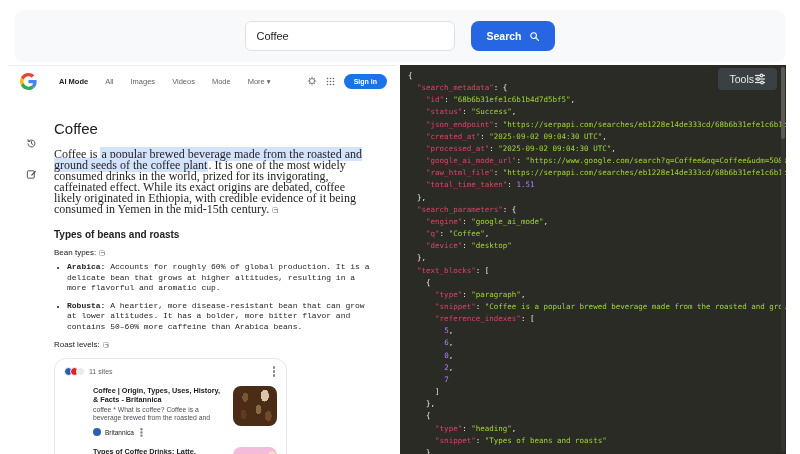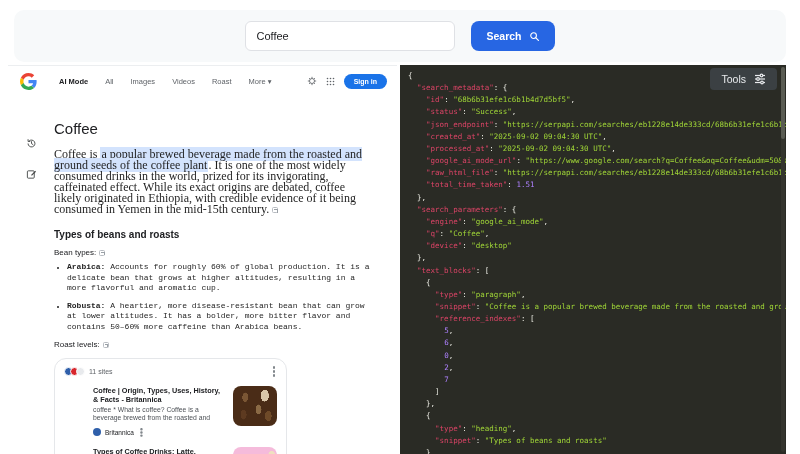--- a/index.html
+++ b/index.html
@@ -75,21 +75,21 @@
   
   .jpanel{position:absolute;left:400px;top:65px;width:386px;height:389px;
           background:var(--json-bg,#2a2b25);overflow:hidden;}
   .jcode{padding:5px 0 0 8px;font-family:"DejaVu Sans Mono",monospace;font-size:7.5px;
          line-height:12.15px;white-space:pre;overflow:hidden;width:100%;height:100%;}
   .j-p{color:var(--json-punct,#ecece4);}
   .j-k{color:var(--json-key,#dd4467);}
   .j-s{color:var(--json-string,#a0d637);}
   .j-n{color:var(--json-number,#ae81ff);}
   .tools{position:absolute;top:3px;right:9px;background:#3b4043;border-radius:4px;padding:5px 11px;
-         display:flex;align-items:center;gap:8px;color:#e8eaed;
+         display:flex;align-items:center;color:#e8eaed;
          font:10.5px "Liberation Sans",sans-serif;cursor:pointer;}
   .jscroll{position:absolute;right:1px;top:2px;width:4px;height:385px;background:#34352e;border-radius:2px;cursor:pointer;}
   .jthumb{width:4px;height:72px;background:#5a5c53;border-radius:2px;}
 </style>
 </head>
 <body>
 
 <div class="stage">
 
   <div class="topbar">
@@ -109,21 +109,21 @@
         <path fill="#EA4335" d="M24 9.5c3.54 0 6.71 1.22 9.21 3.6l6.85-6.85C35.9 2.38 30.47 0 24 0 14.62 0 6.51 5.38 2.56 13.22l7.98 6.19C12.43 13.72 17.74 9.5 24 9.5z"></path>
         <path fill="#4285F4" d="M46.98 24.55c0-1.57-.15-3.09-.38-4.55H24v9.02h12.94c-.58 2.96-2.26 5.48-4.78 7.18l7.73 6c4.51-4.18 7.09-10.36 7.09-17.65z"></path>
         <path fill="#FBBC05" d="M10.53 28.59c-.48-1.45-.76-2.99-.76-4.59s.27-3.14.76-4.59l-7.98-6.19C.92 16.46 0 20.12 0 24c0 3.88.92 7.54 2.56 10.78l7.97-6.19z"></path>
         <path fill="#34A853" d="M24 48c6.48 0 11.93-2.13 15.89-5.81l-7.73-6c-2.15 1.45-4.92 2.3-8.16 2.3-6.26 0-11.57-4.22-13.47-9.91l-7.98 6.19C6.51 42.62 14.62 48 24 48z"></path>
       </svg>
       <div class="gtabs">
         <span class="gtab active">AI Mode</span>
         <span class="gtab">All</span>
         <span class="gtab">Images</span>
         <span class="gtab">Videos</span>
-        <span class="gtab">Roast</span>
+        <span class="gtab">Mode</span>
         <span class="gtab">More ▾</span>
       </div>
       <div class="gnav-right">
         <svg width="10" height="10" viewBox="0 0 24 24">
           <circle cx="12" cy="12" r="6" fill="none" stroke="#5f6368" stroke-width="2"></circle>
           <g stroke="#5f6368" stroke-width="2">
             <line x1="12" y1="2" x2="12" y2="6"></line>
               <line x1="12" y1="18" x2="12" y2="22"></line>
             <line x1="2" y1="12" x2="6" y2="12"></line>
               <line x1="18" y1="12" x2="22" y2="12"></line>

